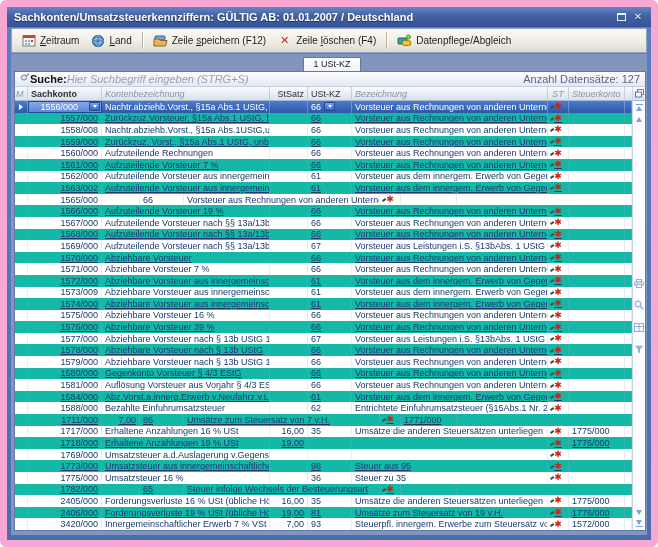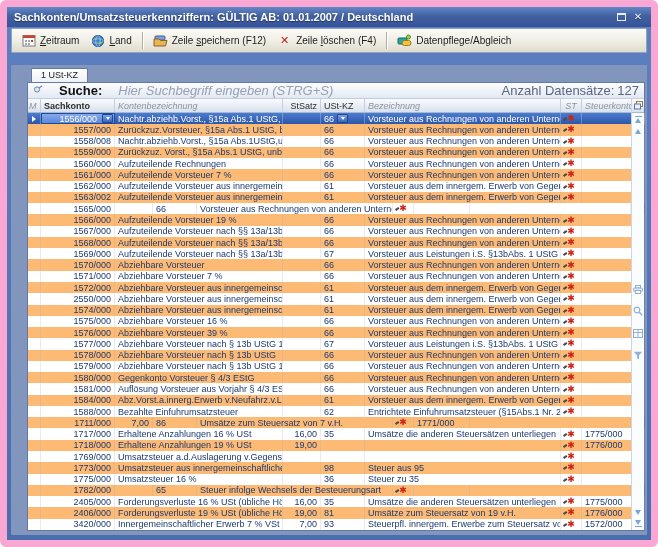--- a/index.html
+++ b/index.html
@@ -30,33 +30,33 @@
     flex:0 0 25px;display:flex;align-items:center;gap:1px;
     background:linear-gradient(180deg,#fbfaf6 0%,#efede4 55%,#dedbcd 100%);
     border:1px solid #93a3c2;border-radius:1px;
     padding:0 4px;font-size:10px;color:#1c1c1c;
   }
   .tbtn{display:flex;align-items:center;gap:4px;padding:2px 5px;border-radius:2px;white-space:nowrap;}
   .tbtn .key{text-decoration:underline;}
   .tsep{width:1px;height:17px;background:#b4b1a2;box-shadow:1px 0 0 #fdfdfa;margin:0 4px;}
   .ticon{display:inline-flex;align-items:center;justify-content:center;width:15px;height:14px;}
   
-  .workspace{flex:1;display:flex;flex-direction:column;background:#8296bd;margin-top:12px;padding:0 2px 4px 16px;min-height:0;border-radius:1px;}
+  .workspace{flex:1;display:flex;flex-direction:column;background:#8296bd;margin-top:1px;padding:0 2px 4px 4px;min-height:0;border-radius:1px;align-items:center;}
   .tabstrip{flex:0 0 17px;display:flex;align-items:flex-end;padding-left:4px;}
   .tab{
     background:linear-gradient(180deg,#ffffff,#eef1f6);
     border:1px solid #5f7aa6;border-bottom:none;border-radius:2px 2px 0 0;
     font-size:9px;color:#1c1c1c;padding:2px 9px 2px 9px;line-height:1;
   }
   
   .panel{flex:1;background:#ffffff;border:1px solid #5f7aa6;display:flex;flex-direction:column;min-height:0;}
   .searchrow{
-    flex:0 0 15px;display:flex;align-items:center;gap:16px;
+    flex:0 0 15px;display:flex;align-items:center;gap:0;
     background:linear-gradient(180deg,#fdfdfe,#e2e9f4);
-    border-bottom:1px solid #c3cede;font-size:13px;padding:0 5px;
+    border-bottom:1px solid #c3cede;font-size:11px;padding:0 5px;
   }
   .search-label{font-weight:bold;color:#111;}
   .search-input{flex:1;color:#98a1b2;font-style:italic;white-space:nowrap;overflow:hidden;}
   .record-count{color:#5a6780;white-space:nowrap;}
   .record-count b{font-weight:normal;margin-left:3px;}
   
   .gridwrap{flex:1;display:flex;min-height:0;}
   .grid{flex:1;display:flex;flex-direction:column;min-width:0;font-size:9px;}
   .gheader{
     flex:0 0 14px;display:flex;
@@ -72,26 +72,26 @@
   .c-satz{width:38px;flex:0 0 38px;justify-content:flex-end;}
   .c-kz{width:44px;flex:0 0 44px;}
   .c-bez{width:196px;flex:0 0 196px;}
   .c-st{width:21px;flex:0 0 21px;justify-content:center;}
   .c-stk{width:56px;flex:0 0 56px;}
   .c-fill{flex:1 1 auto;border-right:none;}
   .gbody{flex:1;display:flex;flex-direction:column;min-height:0;}
   .grow{flex:1;display:flex;align-items:stretch;color:#1c3a70;min-height:0;}
   .grow .cell{display:flex;align-items:center;padding:0 3px;border-right:1px solid rgba(150,168,198,.22);white-space:nowrap;overflow:hidden;}
   .grow .c-konto{justify-content:flex-end;}
-  .grow.alt{background:#fdba74;}
+  .grow.alt{background:#14b8a6;text-decoration:underline;}
   .grow.selected{background:linear-gradient(180deg,#4b7cd0,#2d57a9);color:#ffffff;}
   .grow.selected .cell{border-right-color:rgba(255,255,255,.25);}
   .grow.selected .c-konto{
     background:linear-gradient(180deg,#85aaec,#5d88d8);
-    border:1px solid #1f4a9c;justify-content:flex-end;padding-right:1px;gap:2px;
+    border:1px solid #1f4a9c;justify-content:flex-end;padding-right:1px;gap:8px;
   }
   .selmark{width:0;height:0;border-top:3px solid transparent;border-bottom:3px solid transparent;border-left:4px solid #fff;margin:auto;}
   .dd{width:11px;height:9px;flex:0 0 11px;margin-left:3px;border:1px solid #1d4796;border-radius:1px;
       background:linear-gradient(180deg,#7aa2e9,#3a66bd);display:flex;align-items:center;justify-content:center;}
   .dd::after{content:"";width:0;height:0;border-left:2.5px solid transparent;border-right:2.5px solid transparent;border-top:3px solid #fff;}
   
   .stkey{position:relative;color:#cf2216;font-size:9px;line-height:1;display:inline-block;}
   .stkey::before{content:"✱";}
   .stkey::after{content:"";position:absolute;left:-4px;top:4px;width:4px;height:1.5px;background:#4a4a4a;transform:rotate(-35deg);}
   
@@ -542,21 +542,21 @@
                   </div>
                   <div class="cell c-st">
                     <span class="stkey"></span>
                   </div>
                   <div class="cell c-stk"></div>
                   <div class="cell c-fill"></div>
                 </div>
                 <div class="grow">
                   <div class="cell c-m"></div>
                   <div class="cell c-konto">
-                    <span>2550/000</span>
+                    <span>1573/009</span>
                   </div>
                   <div class="cell c-name">
                     <span>Abziehbare Vorsteuer aus innergemeinschaftlichem Erwerb 16 %</span>
                   </div>
                   <div class="cell c-satz"></div>
                   <div class="cell c-kz">
                     <span>61</span>
                   </div>
                   <div class="cell c-bez">
                     <span>Vorsteuer aus dem innergem. Erwerb von Gegenständen</span>

